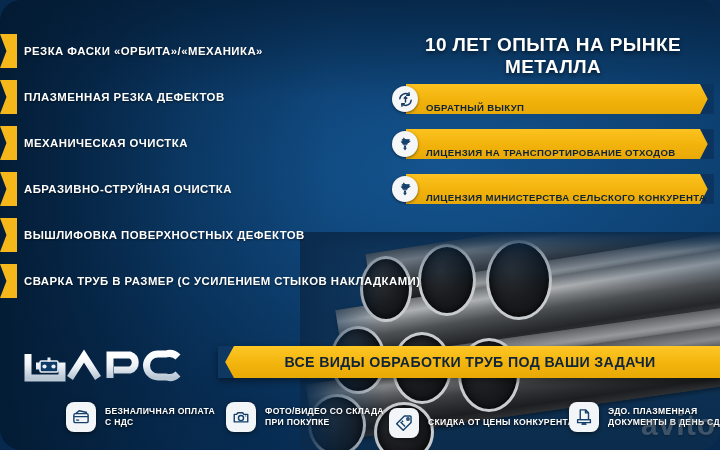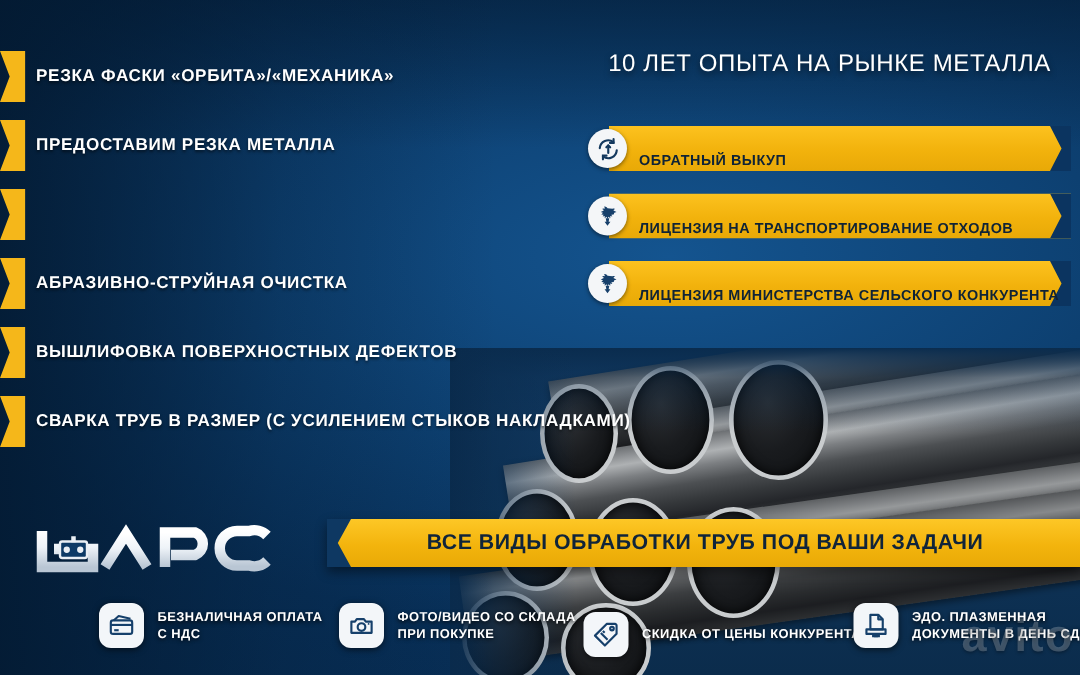--- a/index.html
+++ b/index.html
@@ -1,21 +1,21 @@
 <!DOCTYPE html>
 <html><head>
 <meta charset="utf-8">
 <style>
   html,body{margin:0;padding:0;}
   body{
     width:720px;height:450px;overflow:hidden;
     font-family:"Liberation Sans","DejaVu Sans",sans-serif;
     background:#06294d;
   }
-  .stage{position:relative;width:720px;height:450px;overflow:hidden;}
+  .stage{position:relative;width:720px;height:450px;overflow:hidden;border-radius:21px;}
 
   
   .bg-base{
     position:absolute;inset:0;
     background:
       radial-gradient(120% 90% at 62% 38%, #14548f 0%, #0d4071 34%, #083059 62%, #06294d 100%);
   }
   .bg-vign{
     position:absolute;inset:0;
     background:
@@ -65,21 +65,21 @@
   }
   .svc-label{
     margin-left:24px;color:#ffffff;font-size:11.4px;font-weight:700;
     letter-spacing:.45px;white-space:nowrap;
     text-shadow:0 1px 2px rgba(0,0,0,.55);
   }
 
   
   .headline{
     position:absolute;left:398px;top:34px;width:310px;text-align:center;
-    color:#fff;font-size:16px;font-weight:400;letter-spacing:.4px;
+    color:#fff;font-size:19px;font-weight:700;letter-spacing:.4px;
     text-shadow:0 2px 4px rgba(0,0,0,.6);
   }
   .badges{position:absolute;left:392px;top:84px;width:322px;}
   .badge{position:relative;height:30px;margin-bottom:15px;}
   .badge-bar{
     position:absolute;left:14px;top:0;right:0;height:30px;
     background:linear-gradient(to bottom,#fcc21f 0%,#f2b20c 55%,#e8a907 100%);
     clip-path:polygon(0 0,100% 0,100% 100%,0 100%,0 100%);
     box-shadow:0 2px 4px rgba(0,0,0,.35);
   }
@@ -174,24 +174,25 @@
 
   <div class="bg-vign"></div>
 
   <div class="svc-list">
     <div class="svc">
       <span class="svc-mark"></span>
       <span class="svc-label">РЕЗКА ФАСКИ «ОРБИТА»/«МЕХАНИКА»</span>
     </div>
     <div class="svc">
       <span class="svc-mark"></span>
-      <span class="svc-label">ПРЕДОСТАВИМ РЕЗКА МЕТАЛЛА</span>
-    </div>
-    <div class="svc">
-      <span class="svc-mark"></span>
+      <span class="svc-label">ПЛАЗМЕННАЯ РЕЗКА ДЕФЕКТОВ</span>
+    </div>
+    <div class="svc">
+      <span class="svc-mark"></span>
+      <span class="svc-label">МЕХАНИЧЕСКАЯ ОЧИСТКА</span>
     </div>
     <div class="svc">
       <span class="svc-mark"></span>
       <span class="svc-label">АБРАЗИВНО-СТРУЙНАЯ ОЧИСТКА</span>
     </div>
     <div class="svc">
       <span class="svc-mark"></span>
       <span class="svc-label">ВЫШЛИФОВКА ПОВЕРХНОСТНЫХ ДЕФЕКТОВ</span>
     </div>
     <div class="svc">

